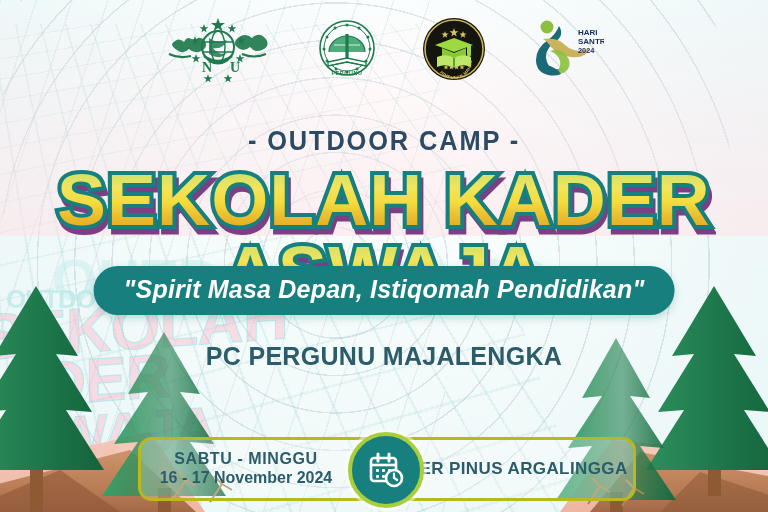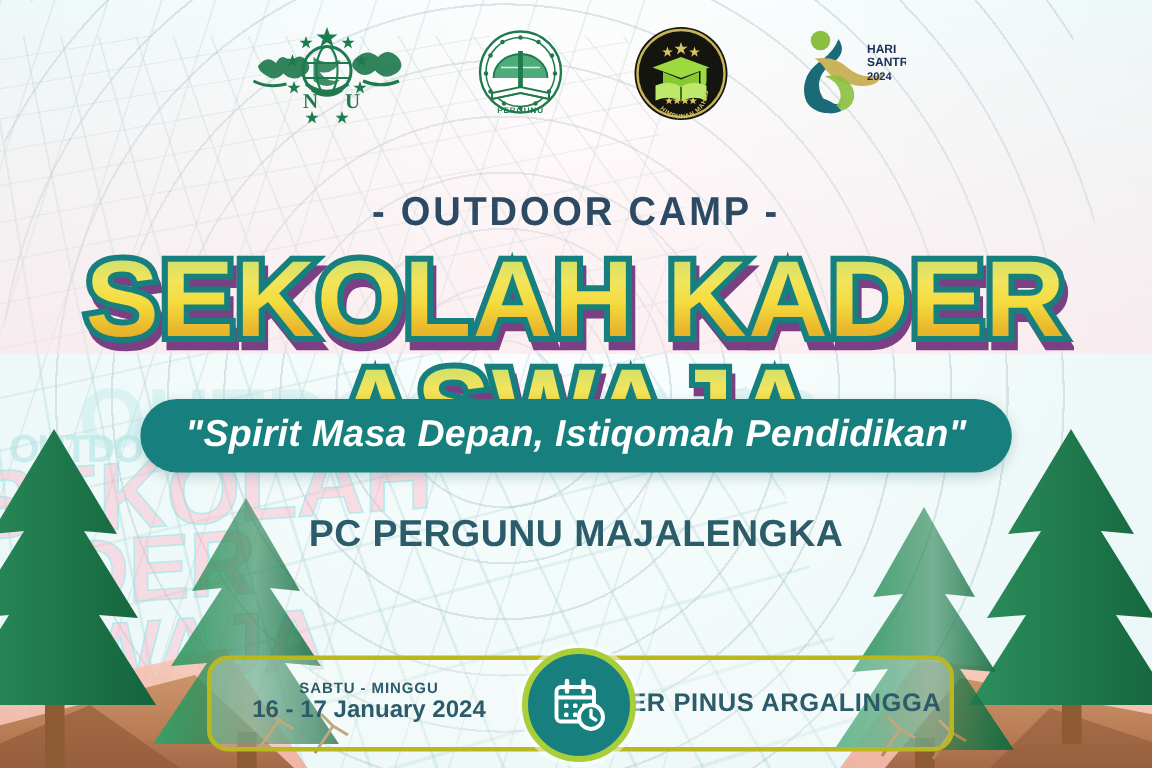--- a/index.html
+++ b/index.html
@@ -150,21 +150,21 @@
     position:absolute;left:138px;top:437px;
     width:492px;height:58px;
     border:3px solid #b9b81f;
     border-radius:14px;
     background:rgba(255,255,255,.26);
     display:flex;align-items:center;
   }
   .info-date{
     width:210px;text-align:center;color:#2c5c6a;line-height:1.18;
   }
-  .info-date .d1{font-size:10px;font-weight:800;letter-spacing:.6px;}
+  .info-date .d1{font-size:16px;font-weight:800;letter-spacing:.6px;}
   .info-date .d2{font-size:16px;font-weight:700;}
   .info-venue{
     flex:1;text-align:center;color:#2c5c6a;
     font-size:17px;font-weight:800;letter-spacing:.4px;
     padding-left:26px;
   }
 
   .cal-badge{
     position:absolute;left:348px;top:432px;
     width:68px;height:68px;border-radius:50%;
@@ -380,21 +380,21 @@
     <span>"Spirit Masa Depan, Istiqomah Pendidikan"</span>
   </div>
 
   <div class="orgs">
     <div class="org-line">PC PERGUNU MAJALENGKA</div>
   </div>
 
   <div class="infobar">
     <div class="info-date">
       <div class="d1">SABTU - MINGGU</div>
-      <div class="d2">16 - 17 January 2024</div>
+      <div class="d2">16 - 17 November 2024</div>
     </div>
     <div class="info-venue">BUPER PINUS ARGALINGGA</div>
   </div>
 
   <div class="cal-badge">
     <svg width="38" height="38" viewBox="0 0 38 38" fill="none">
       <rect x="4" y="7" width="25" height="23" rx="3" stroke="#ffffff" stroke-width="2.6"></rect>
       <path d="M4,14 H29" stroke="#ffffff" stroke-width="2.6"></path>
       <path d="M11,3 V10 M22,3 V10" stroke="#ffffff" stroke-width="3" stroke-linecap="round"></path>
       <g fill="#ffffff">

